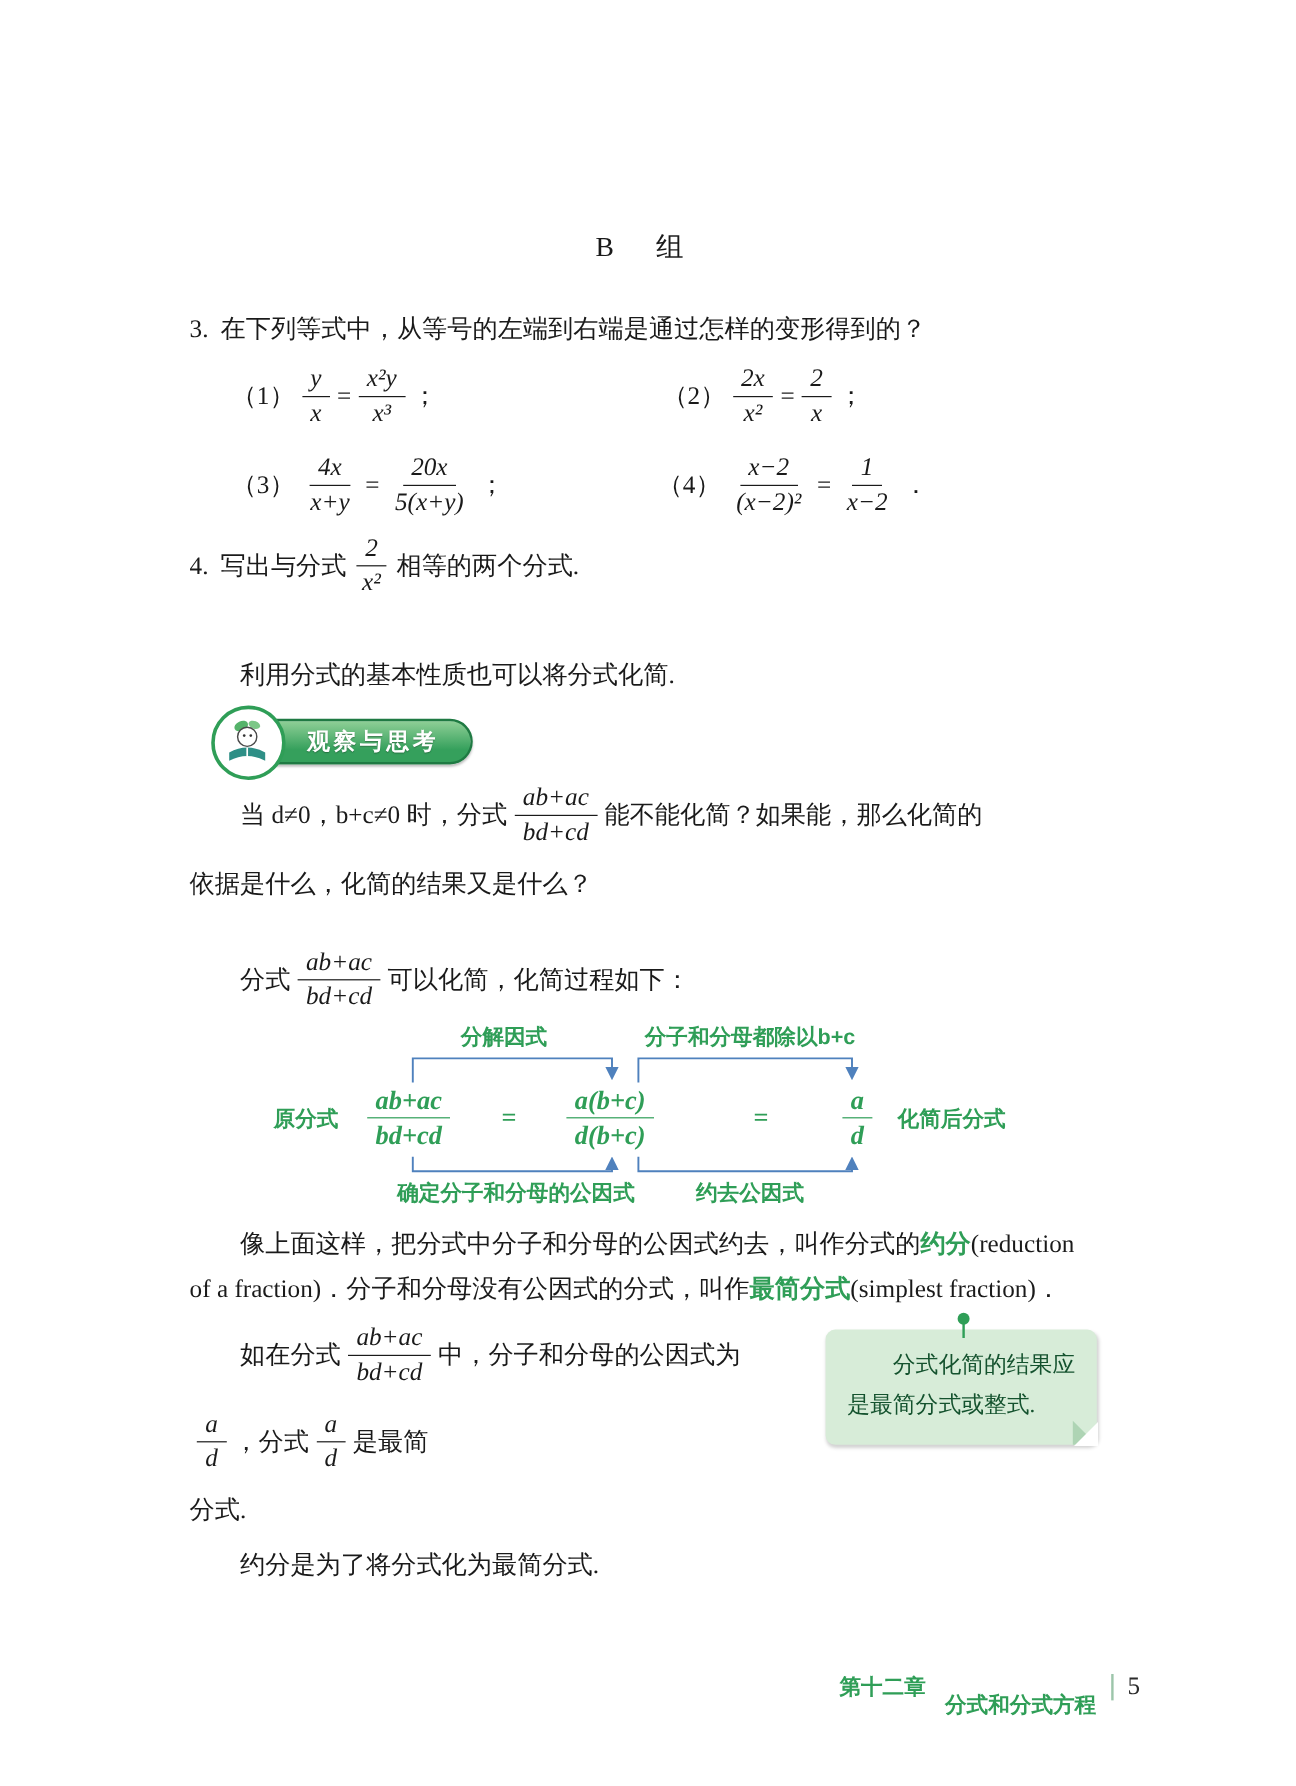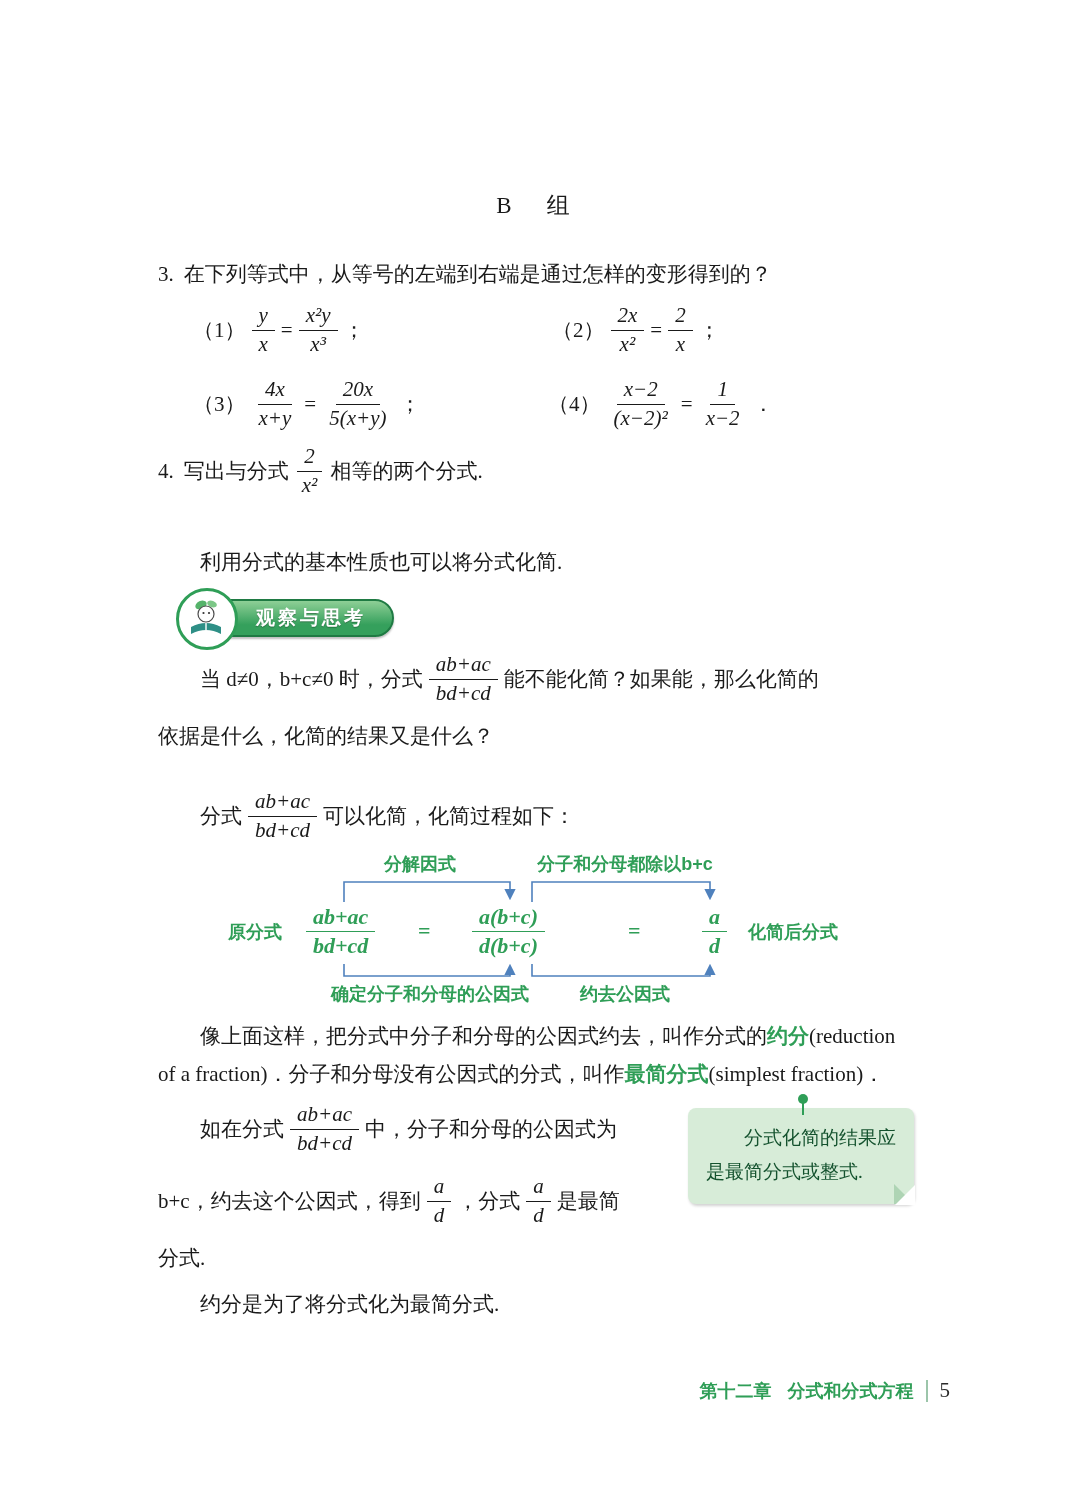--- a/index.html
+++ b/index.html
@@ -50,21 +50,21 @@
               border-width:20px 0 0 20px;border-color:transparent transparent transparent #aed4b4;}
   .note-pin{position:absolute;left:110px;top:-14px;width:10px;height:10px;border-radius:50%;background:#2f9e57;}
   .note-stem{position:absolute;left:114px;top:-5px;width:2px;height:12px;background:#2f9e57;}
   .note-text{padding:13px 3px 0 18px;font-size:19px;line-height:34px;color:#14522e;}
   .note-l1{margin-left:38px;}
 
   
   .footer{top:1378px;right:122px;display:flex;align-items:center;
           font-family:"Liberation Sans","DejaVu Sans",sans-serif;}
   .footer .chap{color:#2f9e57;font-weight:bold;font-size:18px;margin-right:16px;}
-  .footer .ttl{color:#2f9e57;font-weight:bold;font-size:18px;}
+  .footer .ttl{color:#2f9e57;font-weight:bold;font-size:18px;margin-top:31px;}
   .footer .sep{width:2px;height:22px;background:#9cc5aa;margin:0 12px;}
   .footer .pg{font-size:21px;color:#2b2b2b;font-family:"Liberation Serif","DejaVu Serif",serif;}
 </style>
 </head>
 <body>
 
 <div class="page">
 
   <div class="abs sect">B　组</div>
 
@@ -235,21 +235,20 @@
     <div class="note-stem"></div>
     <div class="note-text">
       <div class="note-l1">分式化简的结果应</div>
       <div>是最简分式或整式.</div>
     </div>
     <div class="note-fold2"></div>
     <div class="note-fold"></div>
   </div>
 
   <div class="abs line t" style="left:158px;top:1172px;height:58px;">
-    <span>b+c，约去这个公因式，得到</span>
     <span class="frac">
         <span class="num">a</span>
         <span class="den">d</span>
       </span>
     <span>，分式</span>
     <span class="frac">
         <span class="num">a</span>
         <span class="den">d</span>
       </span>
     <span>是最简</span>

